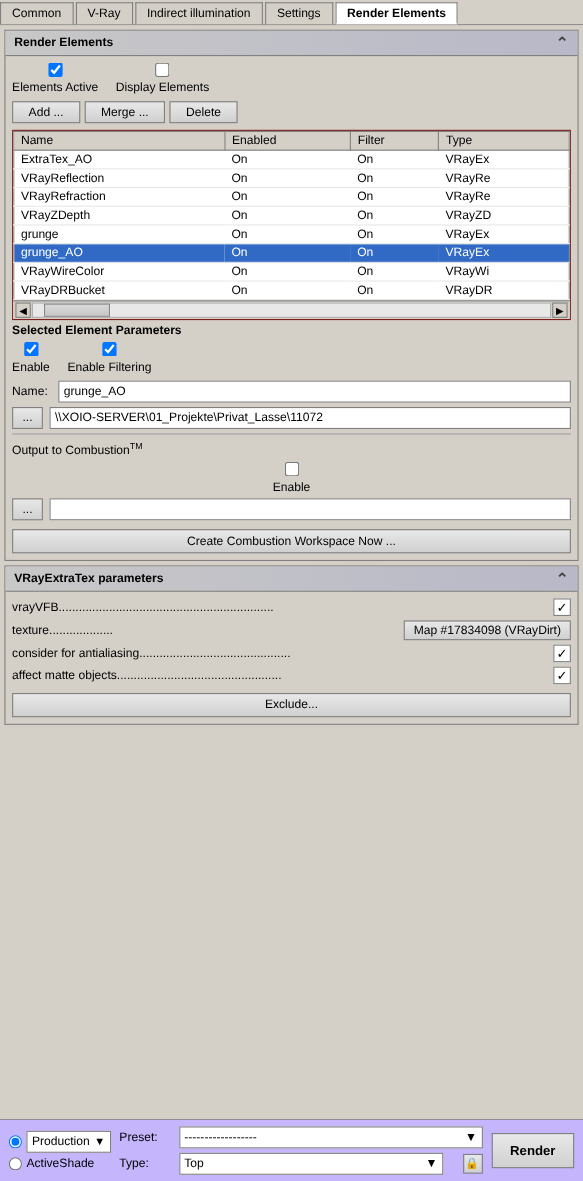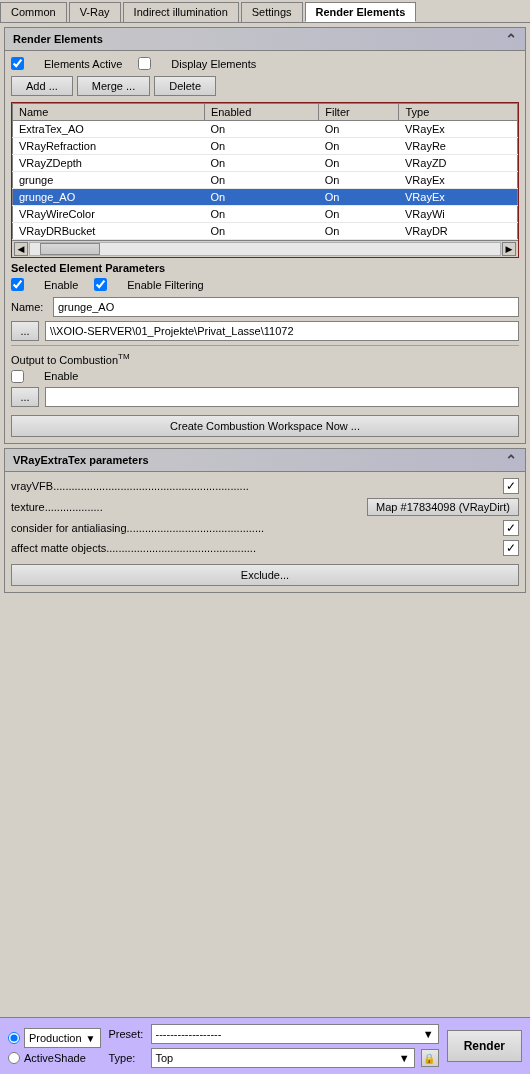--- a/index.html
+++ b/index.html
@@ -71,22 +71,23 @@
     
     .checkbox-row {
       display: flex;
       align-items: center;
       gap: 16px;
       margin-bottom: 6px;
     }
     .checkbox-label {
       display: flex;
       align-items: center;
-      gap: 20px;
-      cursor: pointer;
+      gap: 4px;
+      cursor: pointer;
+      flex-direction: column;
     }
     input[type="checkbox"] {
       width: 13px;
       height: 13px;
       cursor: pointer;
     }
 
     
     .btn-row {
       display: flex;
@@ -318,21 +319,21 @@
     }
     .bottom-center {
       flex: 1;
       display: flex;
       flex-direction: column;
       gap: 4px;
     }
     .preset-row, .view-row {
       display: flex;
       align-items: center;
-      gap: 6px;
+      gap: 18px;
     }
     .preset-label {
       font-size: 11px;
       min-width: 36px;
     }
     .preset-dropdown {
       border: 1px solid #808080;
       background: #fff;
       padding: 2px 4px;
       font-size: 11px;
@@ -417,20 +418,26 @@
                 <th>Filter</th>
                 <th>Type</th>
               </tr>
             </thead>
             <tbody id="table-body">
             <tr>
                   <td>ExtraTex_AO</td>
                   <td>On</td>
                   <td>On</td>
                   <td>VRayEx</td>
+                </tr>
+                <tr>
+                  <td>VRayReflection</td>
+                  <td>On</td>
+                  <td>On</td>
+                  <td>VRayRe</td>
                 </tr>
                 <tr>
                   <td>VRayRefraction</td>
                   <td>On</td>
                   <td>On</td>
                   <td>VRayRe</td>
                 </tr>
                 <tr>
                   <td>VRayZDepth</td>
                   <td>On</td>

